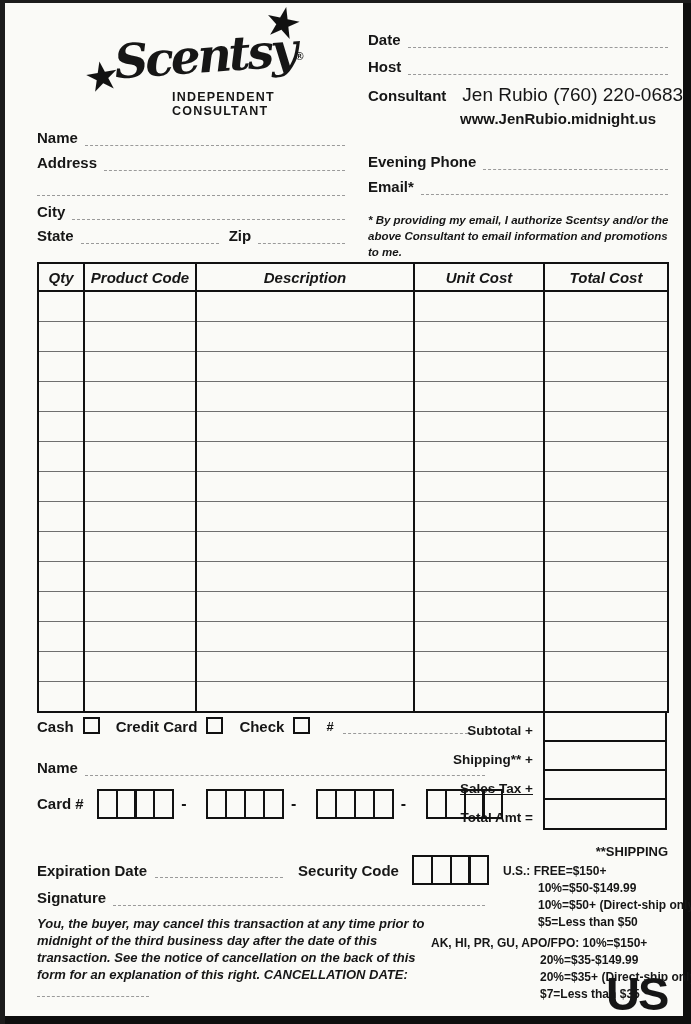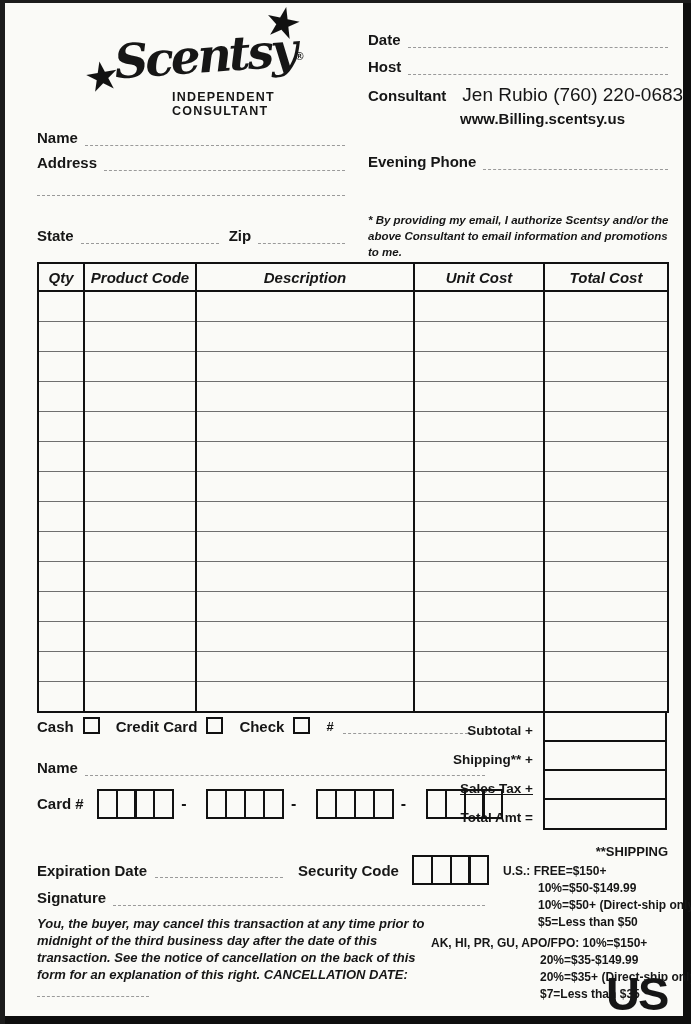--- a/index.html
+++ b/index.html
@@ -102,42 +102,50 @@
     <span class="fill"></span>
   </div>
   <div class="row r-host">
     <span class="lbl">Host</span>
     <span class="fill"></span>
   </div>
   <div class="rowc r-consultant">
     <span class="lbl">Consultant</span>
     <span class="consultant-name">Jen Rubio (760) 220-0683</span>
   </div>
-  <div class="abs r-website">www.Billing.scentsy.us</div>
+  <div class="abs r-website">www.JenRubio.midnight.us</div>
 
   <div class="row r-name">
     <span class="lbl">Name</span>
     <span class="fill"></span>
   </div>
   <div class="row r-address">
     <span class="lbl">Address</span>
     <span class="fill"></span>
   </div>
   <div class="row r-addr2">
+    <span class="fill"></span>
+  </div>
+  <div class="row r-city">
+    <span class="lbl">City</span>
     <span class="fill"></span>
   </div>
   <div class="row r-statezip">
     <span class="lbl">State</span>
     <span class="zipfill1"></span>
     <span class="lbl ziplbl">Zip</span>
     <span class="fill"></span>
   </div>
 
   <div class="row r-evephone">
     <span class="lbl">Evening Phone</span>
+    <span class="fill"></span>
+  </div>
+  <div class="row r-email">
+    <span class="lbl">Email*</span>
     <span class="fill"></span>
   </div>
   <div class="abs disclaimer">* By providing my email, I authorize Scentsy and/or the above Consultant to email information and promotions to me.</div>
 
   <table class="order-table">
     <colgroup>
       <col style="width:46px">
         <col style="width:112px">
         <col style="width:218px">
         <col style="width:130px">

